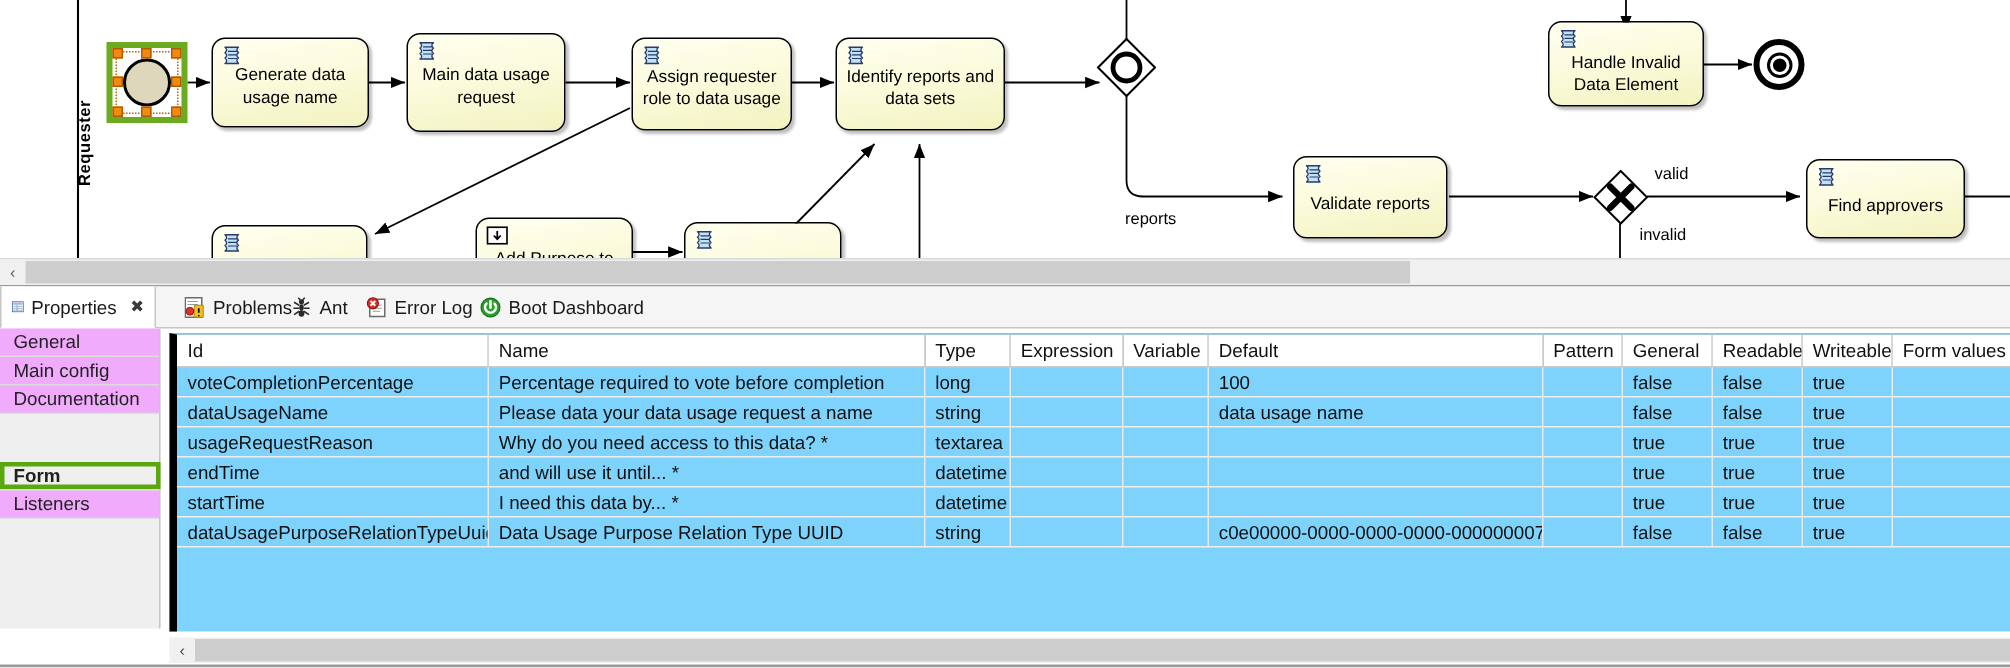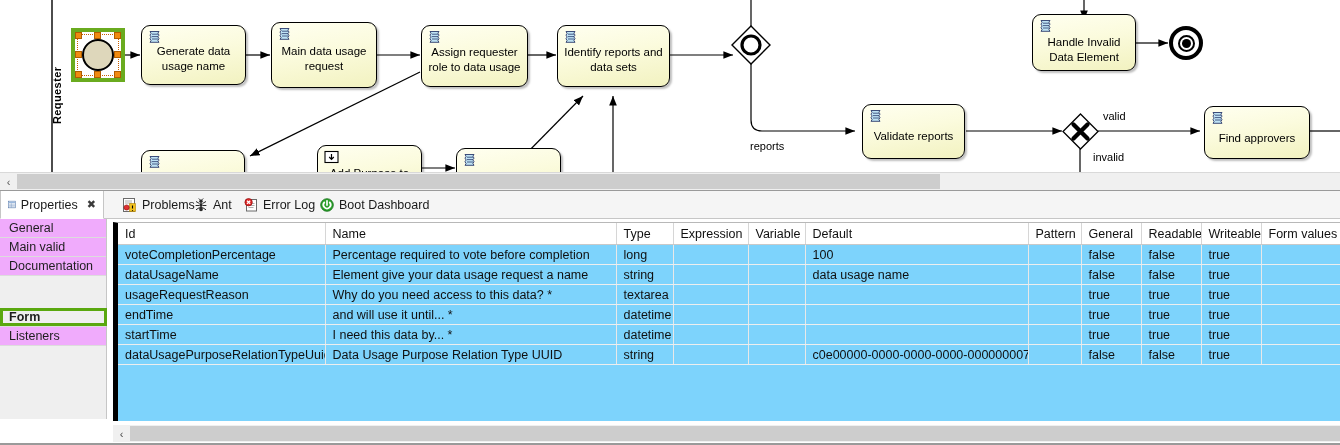--- a/index.html
+++ b/index.html
@@ -312,21 +312,21 @@
         </svg>
         <span class="tx">Boot Dashboard</span>
       </div>
     </div>
 
     <div class="sidetabs">
       <div class="stab">
         <span>General</span>
       </div>
       <div class="stab">
-        <span>Main valid</span>
+        <span>Main config</span>
       </div>
       <div class="stab">
         <span>Documentation</span>
       </div>
       <div class="stab sel">
         <span>Form</span>
         <span class="selring"></span>
       </div>
       <div class="stab">
         <span>Listeners</span>
@@ -372,21 +372,21 @@
             <td></td>
             <td>100</td>
             <td></td>
             <td>false</td>
             <td>false</td>
             <td>true</td>
             <td></td>
           </tr>
           <tr>
             <td>dataUsageName</td>
-            <td>Element give your data usage request a name</td>
+            <td>Please data your data usage request a name</td>
             <td>string</td>
             <td></td>
             <td></td>
             <td>data usage name</td>
             <td></td>
             <td>false</td>
             <td>false</td>
             <td>true</td>
             <td></td>
           </tr>

